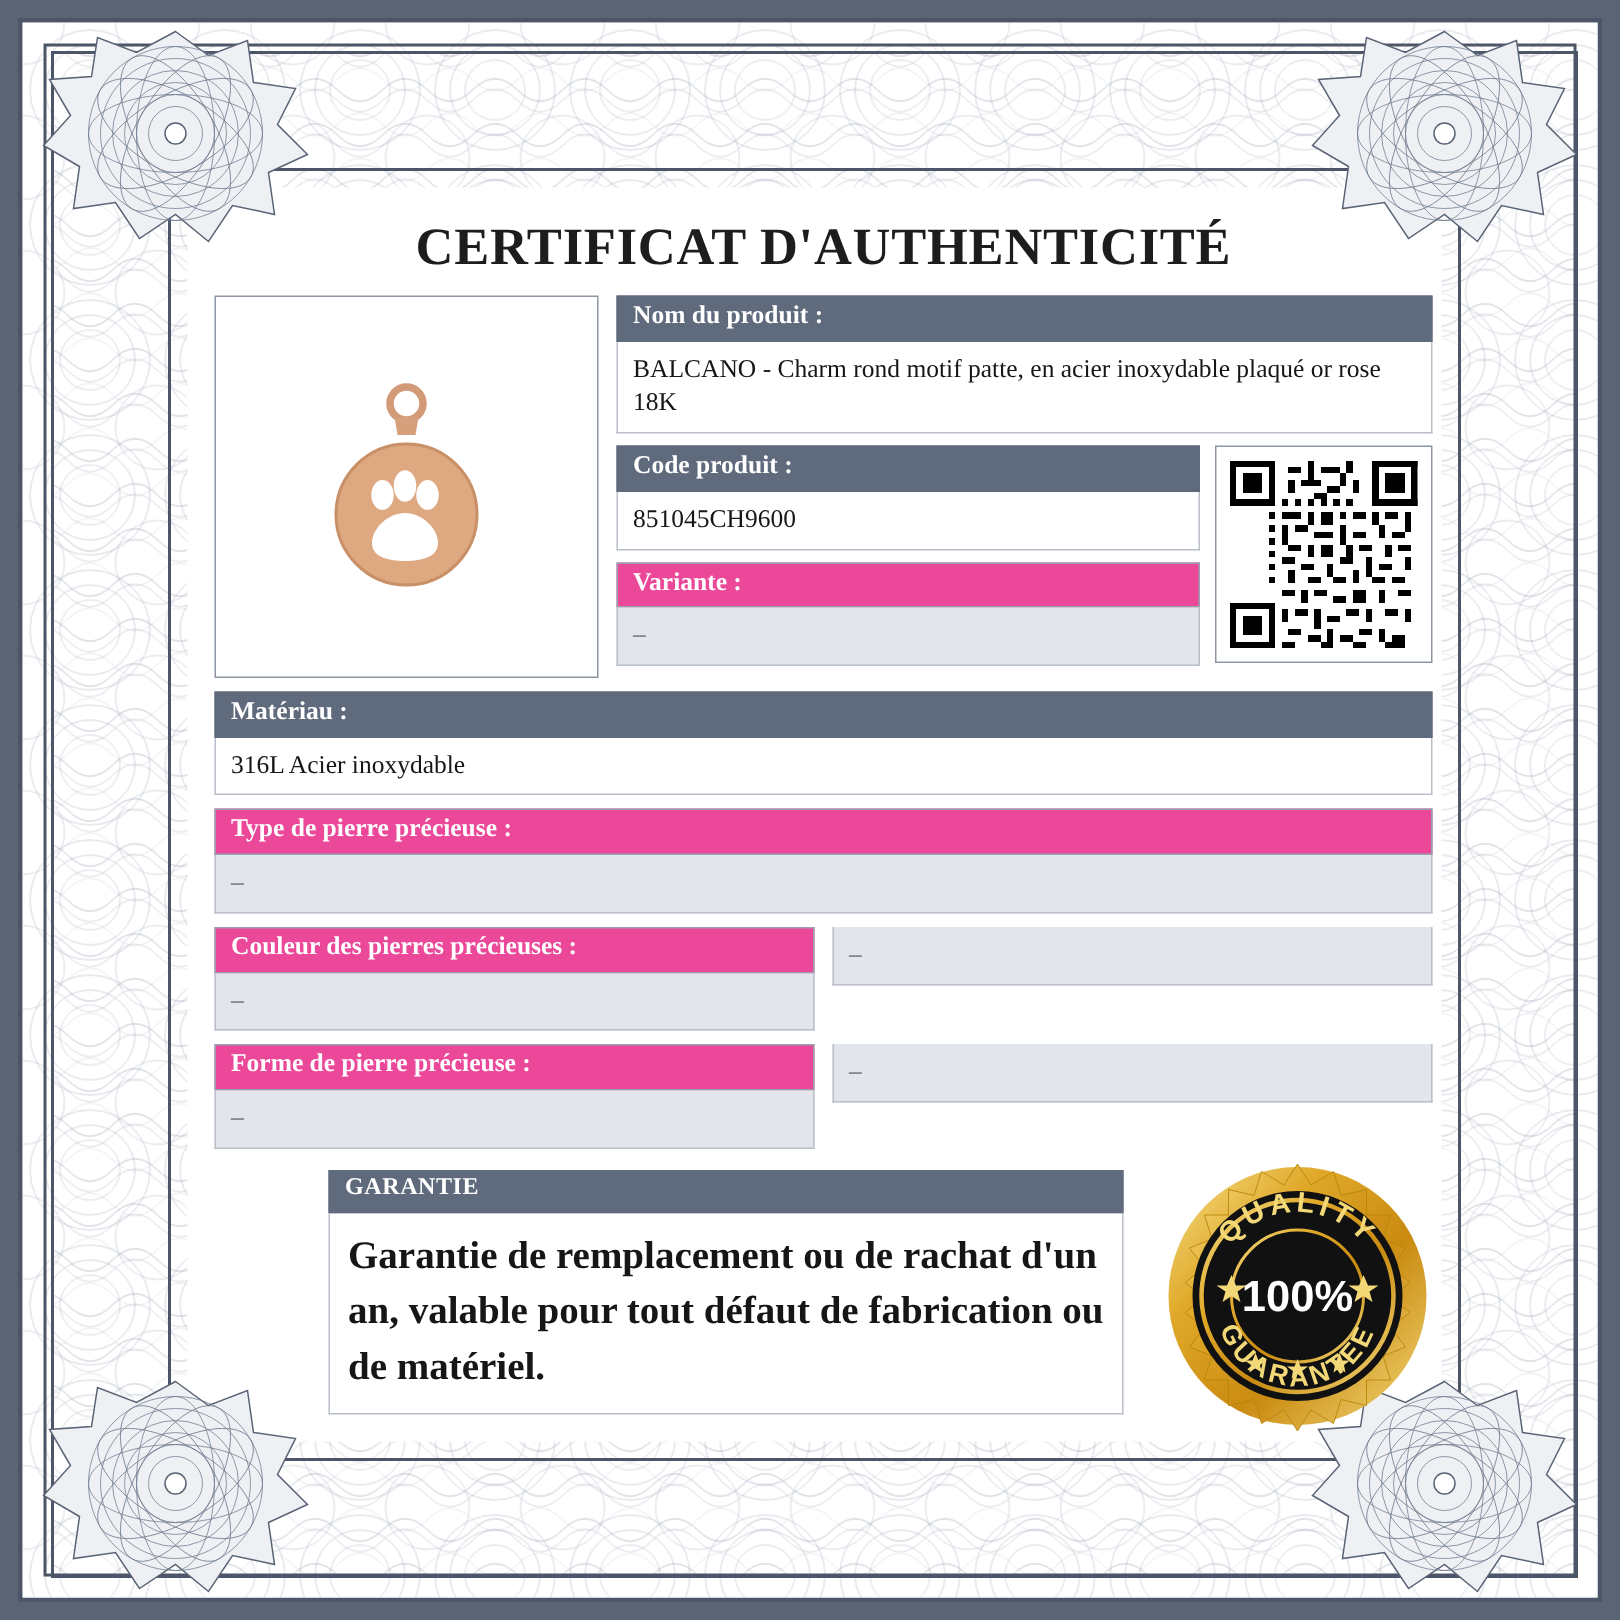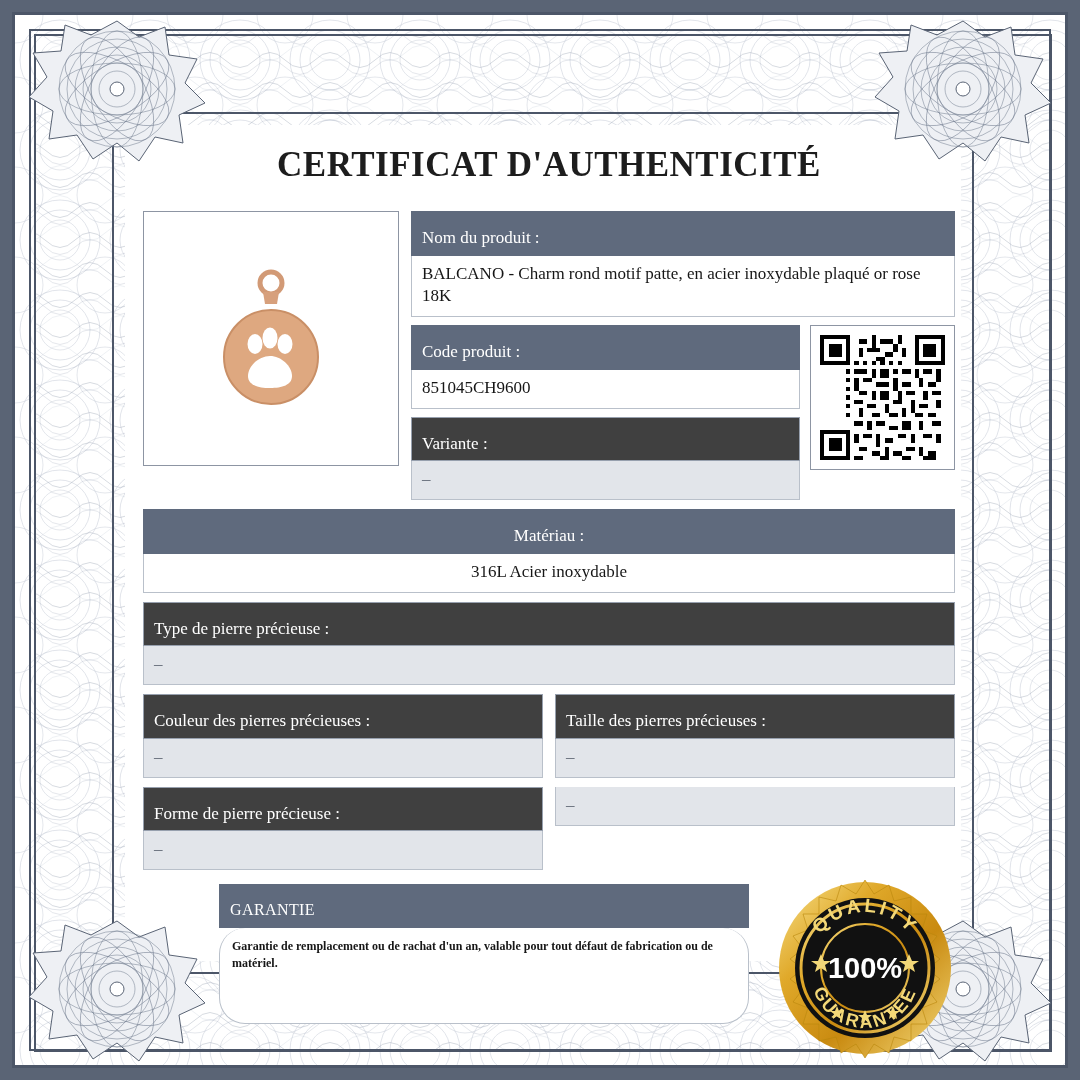--- a/index.html
+++ b/index.html
@@ -58,49 +58,49 @@
     left: 128px; top: 130px;
     width: 812px;
   }
 
   .cert-title {
     text-align: center;
     font-size: 35px;
     font-weight: bold;
     letter-spacing: 0.5px;
     color: #1d1d1d;
-    margin: 0 0 26px 0;
+    margin: 0 0 12px 0;
     font-family: "Liberation Serif", serif;
   }
 
   .row { display: flex; }
 
   
   .photo-box {
     width: 256px; height: 255px;
     border: 1px solid #8d95a3;
     background: #fff;
     display: flex; align-items: center; justify-content: center;
     flex: 0 0 auto;
   }
 
   .right-col { margin-left: 12px; flex: 1 1 auto; }
 
   .fld { width: 100%; }
   .fld-label {
     background: #5f6a7d;
     color: #ffffff;
-    font-weight: normal;
+    font-weight: bold;
     font-size: 17px;
-    padding: 16px 10px 7px 10px;
+    padding: 2px 10px 7px 10px;
     border: 1px solid #5f6a7d;
     line-height: 1.15;
   }
   .fld-label.muted {
-    background: #404040;
+    background: #ec4899;
     border-color: #97a0ae;
     color: #ffffff;
   }
   .fld-value {
     background: #ffffff;
     border: 1px solid #b9c0ca;
     border-top: none;
     color: #161616;
     font-size: 17px;
     padding: 7px 10px 8px 10px;
@@ -116,32 +116,32 @@
   .qr-left { flex: 1 1 auto; }
   .qr-box {
     margin-left: 10px;
     width: 145px; height: 145px;
     border: 1px solid #8d95a3;
     background: #fff;
     display: flex; align-items: center; justify-content: center;
     flex: 0 0 auto;
   }
 
-  .full-row { margin-top: 9px; text-align: center; }
+  .full-row { margin-top: 9px; }
 
   .two-col { display: flex; gap: 12px; margin-top: 9px; }
   .two-col > div { flex: 1 1 0; }
 
   
   .bottom { display: flex; margin-top: 14px; align-items: flex-start; }
   .warranty { width: 601px; margin-left: 76px; }
   .warranty .fld-label { font-size: 16px; letter-spacing: .4px; }
   .warranty .fld-value {
-    font-size: 12px; font-weight: bold; line-height: 1.42;
-    padding: 10px 12px 12px 12px; min-height: 96px; border-radius: 26px;
+    font-size: 26px; font-weight: bold; line-height: 1.42;
+    padding: 10px 12px 12px 12px; min-height: 96px;
   }
   .seal-wrap {
     margin-left: 26px; margin-top: -6px;
     width: 180px; height: 180px;
     position: relative;
   }
 </style>
 </head>
 <body>
 
@@ -440,21 +440,20 @@
         <div class="fld-value empty">–</div>
       </div>
     </div>
 
     <div class="two-col">
       <div class="fld">
         <div class="fld-label muted">Couleur des pierres précieuses :</div>
         <div class="fld-value empty">–</div>
       </div>
       <div class="fld">
-        <div class="fld-label muted">Taille des pierres précieuses :</div>
         <div class="fld-value empty">–</div>
       </div>
     </div>
 
     <div class="two-col">
       <div class="fld">
         <div class="fld-label muted">Forme de pierre précieuse :</div>
         <div class="fld-value empty">–</div>
       </div>
       <div class="fld">

